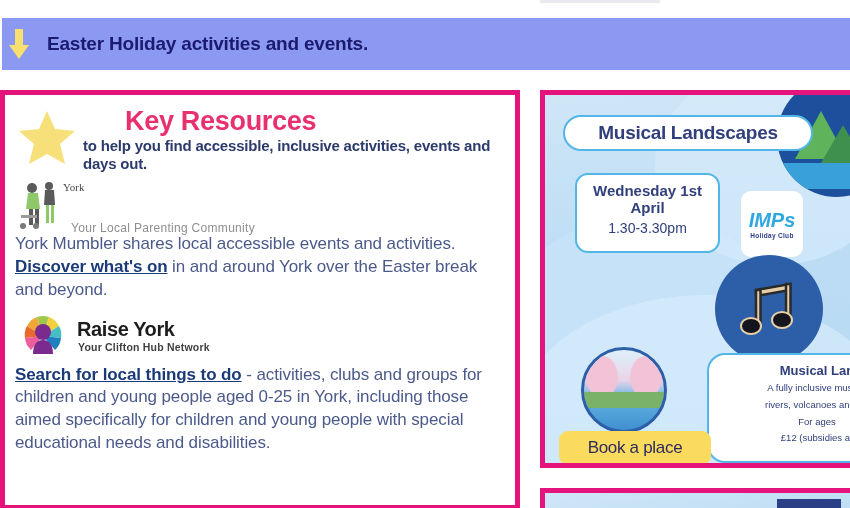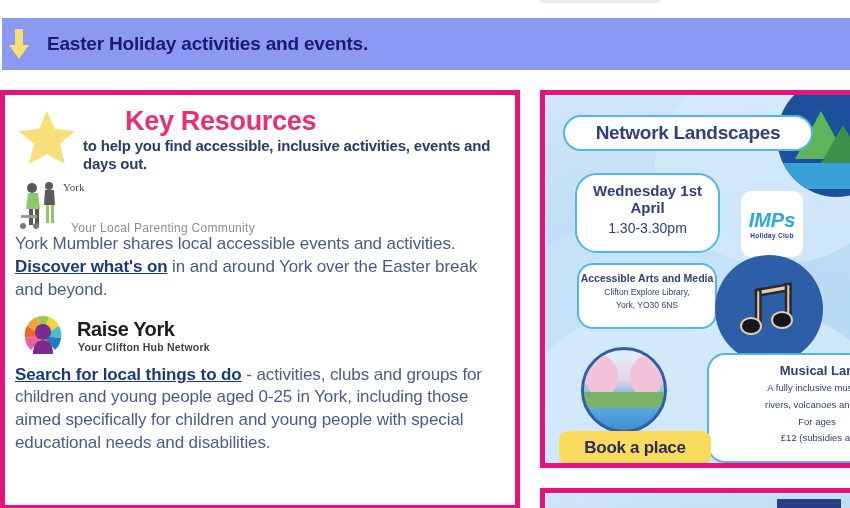--- a/index.html
+++ b/index.html
@@ -243,21 +243,21 @@
     width: 250px; height: 36px;
     border-radius: 20px;
     display: flex; align-items: center; justify-content: center;
     font-size: 19px; font-weight: bold;
     letter-spacing: -0.3px;
   }
 
   .pill-date {
     left: 30px; top: 78px;
     width: 145px; height: 80px;
-    border-radius: 22px;
+    border-radius: 13px;
     padding-top: 8px;
   }
   .pill-date .d1 { font-size: 15px; font-weight: bold; line-height: 1.12; }
   .pill-date .d2 { font-size: 14px; margin-top: 3px; }
 
   .pill-venue {
     left: 32px; top: 168px;
     width: 140px; height: 66px;
     border-radius: 16px;
     padding-top: 7px;
@@ -356,21 +356,21 @@
     background: #7bb26a;
   }
 
   .book-btn {
     position: absolute;
     left: 14px; top: 336px;
     width: 152px; height: 34px;
     background: #fbdb5e;
     border-radius: 9px;
     display: flex; align-items: center; justify-content: center;
-    font-size: 17px; font-weight: bold;
+    font-size: 17px; font-weight: normal;
     color: #2c2a5e;
     letter-spacing: -0.3px;
   }
 
   
   .card-right-2 {
     left: 540px; top: 488px;
     width: 320px; height: 40px;
     padding: 0;
   }
@@ -466,38 +466,33 @@
       <div class="swoosh1"></div>
       <div class="swoosh2"></div>
       <div class="swoosh3"></div>
 
       <div class="circle-top">
         <div class="tri-a"></div>
         <div class="tri-b"></div>
         <div class="water"></div>
       </div>
 
-      <div class="pill pill-title">Network Landscapes</div>
+      <div class="pill pill-title">Musical Landscapes</div>
 
       <div class="pill pill-date">
         <div class="d1">Wednesday 1st</div>
         <div class="d1">April</div>
         <div class="d2">1.30-3.30pm</div>
       </div>
 
       <div class="imps-logo">
         <div class="im1">IMPs</div>
         <div class="im2">Holiday Club</div>
       </div>
 
-      <div class="pill pill-venue">
-        <div class="v1">Accessible Arts and Media</div>
-        <div class="v2">Clifton Explore Library,</div>
-        <div class="v2">York, YO30 6NS</div>
-      </div>
 
       <div class="circle-note">
         <svg width="66" height="66" viewBox="0 0 66 66">
           <path d="M20 14 L54 8 L54 14 L20 20 Z" fill="#e6cfa8" stroke="#2a2a2a" stroke-width="2.5"></path>
           <rect x="20" y="14" width="4.5" height="34" fill="#e6cfa8" stroke="#2a2a2a" stroke-width="2.5"></rect>
           <rect x="50" y="8" width="4.5" height="34" fill="#e6cfa8" stroke="#2a2a2a" stroke-width="2.5"></rect>
           <ellipse cx="15" cy="50" rx="10" ry="8" fill="#15151e" stroke="#e6cfa8" stroke-width="2"></ellipse>
           <ellipse cx="46" cy="44" rx="10" ry="8" fill="#15151e" stroke="#e6cfa8" stroke-width="2"></ellipse>
         </svg>
       </div>

